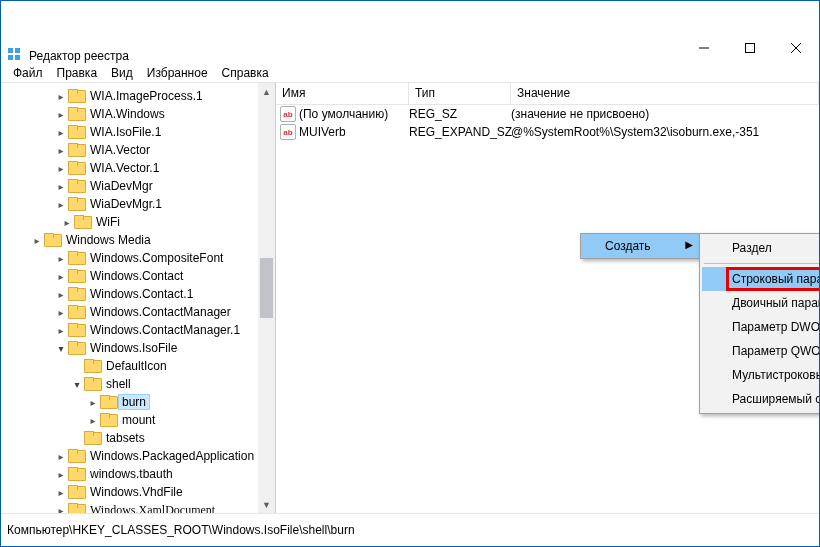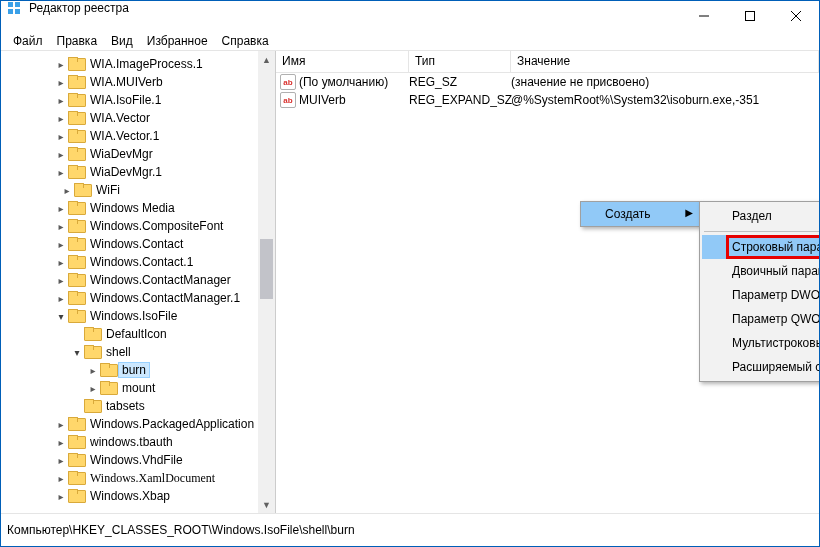--- a/index.html
+++ b/index.html
@@ -1,18 +1,18 @@
 <!DOCTYPE html>
 <html><head>
 <meta charset="utf-8">
 <style>
   * { box-sizing: border-box; }
   body { margin: 0; font-family: "Segoe UI", Tahoma, sans-serif; font-size: 12px; color: #000; background: #fff; }
   .window { width: 820px; height: 547px; border: 1px solid #005fb8; display: flex; flex-direction: column; background: #fff; }
-  .titlebar { height: 30px; display: flex; align-items: flex-start; padding: 0 0 0 6px; background: #fff; }
+  .titlebar { height: 30px; display: flex; align-items: flex-end; padding: 0 0 0 6px; background: #fff; margin-top: 32px; }
   .app-icon { width: 16px; height: 16px; display: inline-block; margin-right: 6px; }
   .app-icon svg { width:16px; height:16px; }
   .title-text { flex: 1; font-size: 12px; }
   .win-btns { display: flex; }
   .win-btn { width: 46px; height: 30px; display:flex; align-items:center; justify-content:center; }
   .win-btn svg { width: 10px; height: 10px; }
   .menubar { height: 20px; display: flex; align-items: center; padding: 0 12px; gap: 14px; border-bottom: 1px solid #e5e5e5; }
   .menubar span { font-size: 12px; }
   .content { flex:1; display:flex; min-height:0; }
   .tree-pane { width: 275px; border-right: 1px solid #ccc; overflow: hidden; padding: 4px 0 4px 0; position:relative; }
@@ -107,21 +107,21 @@
             <div class="row" style="padding-left: 54px;">
               <span class="arrow col"></span>
               <span class="folder"></span>
               <span class="label">WIA.ImageProcess.1</span>
             </div>
           </li>
           <li>
             <div class="row" style="padding-left: 54px;">
               <span class="arrow col"></span>
               <span class="folder"></span>
-              <span class="label">WIA.MUIVerb</span>
+              <span class="label">WIA.Windows</span>
             </div>
           </li>
           <li>
             <div class="row" style="padding-left: 54px;">
               <span class="arrow col"></span>
               <span class="folder"></span>
               <span class="label">WIA.IsoFile.1</span>
             </div>
           </li>
           <li>
@@ -153,21 +153,21 @@
             </div>
           </li>
           <li>
             <div class="row" style="padding-left: 60px;">
               <span class="arrow col"></span>
               <span class="folder"></span>
               <span class="label">WiFi</span>
             </div>
           </li>
           <li>
-            <div class="row" style="padding-left: 54px;">
+            <div class="row" style="padding-left: 30px;">
               <span class="arrow col"></span>
               <span class="folder"></span>
               <span class="label">Windows Media</span>
             </div>
           </li>
           <li>
             <div class="row" style="padding-left: 54px;">
               <span class="arrow col"></span>
               <span class="folder"></span>
               <span class="label">Windows.CompositeFont</span>

